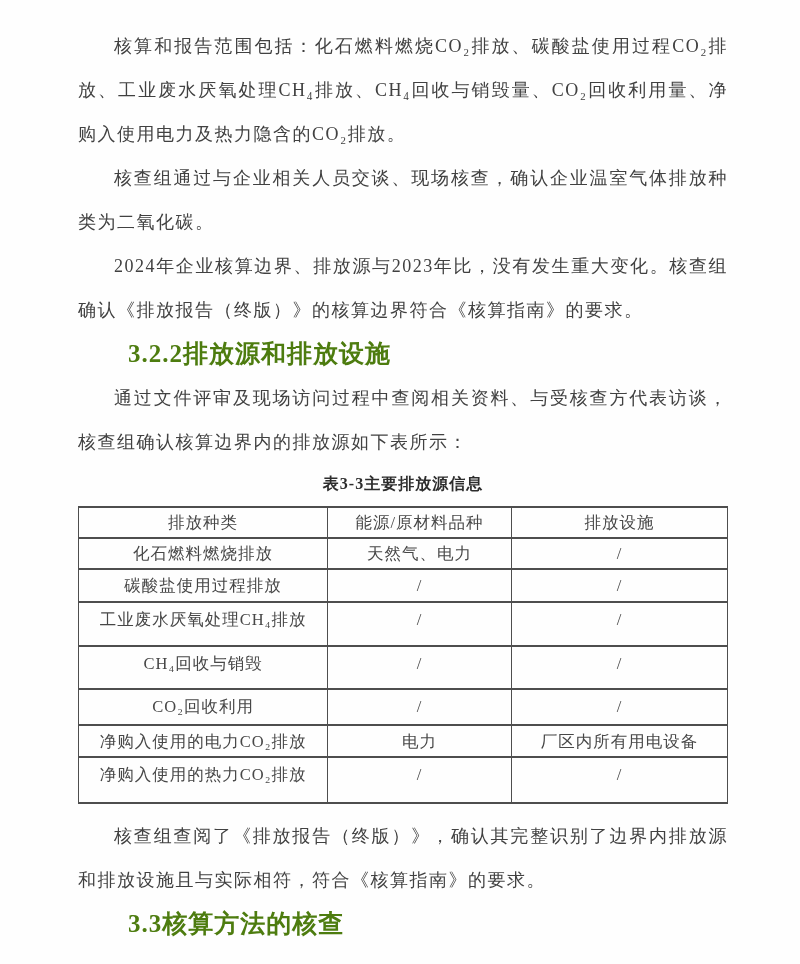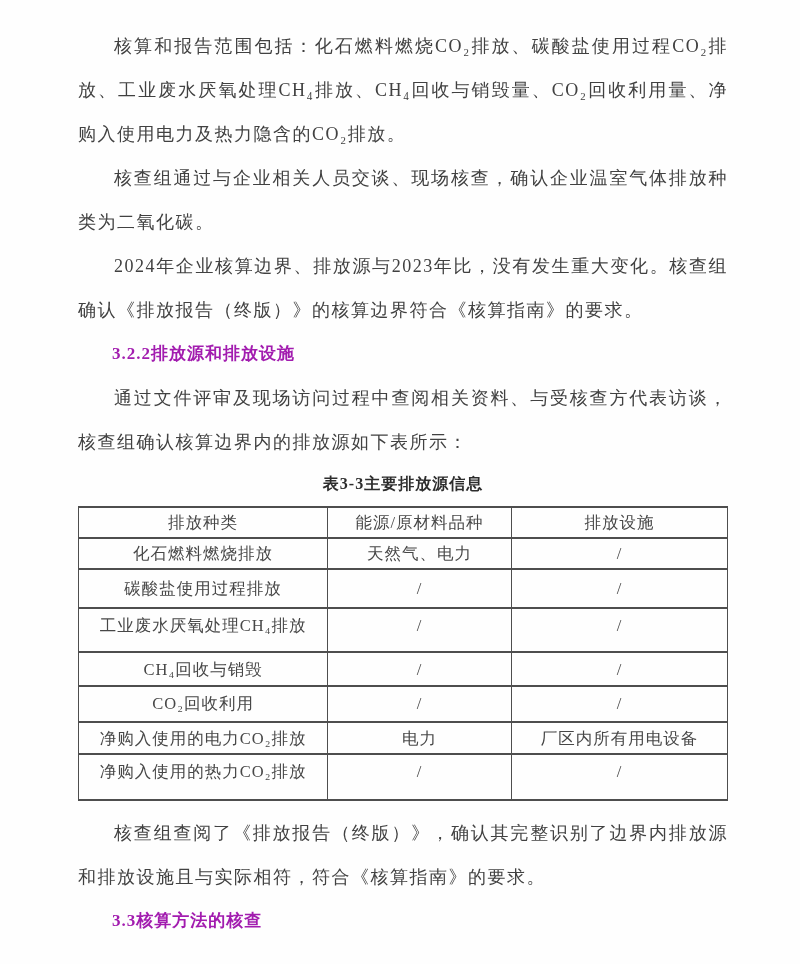--- a/index.html
+++ b/index.html
@@ -24,26 +24,26 @@
   .para {
     margin: 0;
     font-size: 18px;
     line-height: 44px;
     letter-spacing: 1.5px;
     text-align: justify;
     text-indent: 2em;
   }
   .heading {
     margin: 0;
-    font-size: 17px;
+    font-size: 25px;
     line-height: 44px;
     letter-spacing: 1px;
     font-weight: bold;
     text-indent: 2em;
-    color: #a21caf;
+    color: #4d7c0f;
   }
   .caption {
     margin: 3px 0 5px 0;
     font-size: 16px;
     line-height: 34px;
     font-weight: bold;
     text-align: center;
     letter-spacing: 1px;
     color: #2d2d2d;
   }
@@ -63,23 +63,23 @@
     font-weight: normal;
     letter-spacing: 1px;
     line-height: 23px;
     text-align: center;
     vertical-align: middle;
     padding: 3px 18px;
     overflow: hidden;
   }
   table.src-table thead tr { height: 31px; }
   table.src-table tbody tr:nth-child(1) { height: 31px; }
-  table.src-table tbody tr:nth-child(2) { height: 39px; margin-left: 34px; }
+  table.src-table tbody tr:nth-child(2) { height: 33px; margin-left: 34px; }
   table.src-table tbody tr:nth-child(3) { height: 44px; }
-  table.src-table tbody tr:nth-child(4) { height: 34px; }
+  table.src-table tbody tr:nth-child(4) { height: 43px; }
   table.src-table tbody tr:nth-child(5) { height: 36px; margin-top: 20px; }
   table.src-table tbody tr:nth-child(6) { height: 32px; }
   table.src-table tbody tr:nth-child(7) { height: 46px; }
   table.src-table tbody tr:nth-child(3) td,
   table.src-table tbody tr:nth-child(4) td,
   table.src-table tbody tr:nth-child(5) td,
   table.src-table tbody tr:nth-child(7) td {
     vertical-align: top;
     padding-top: 5px;
   }

